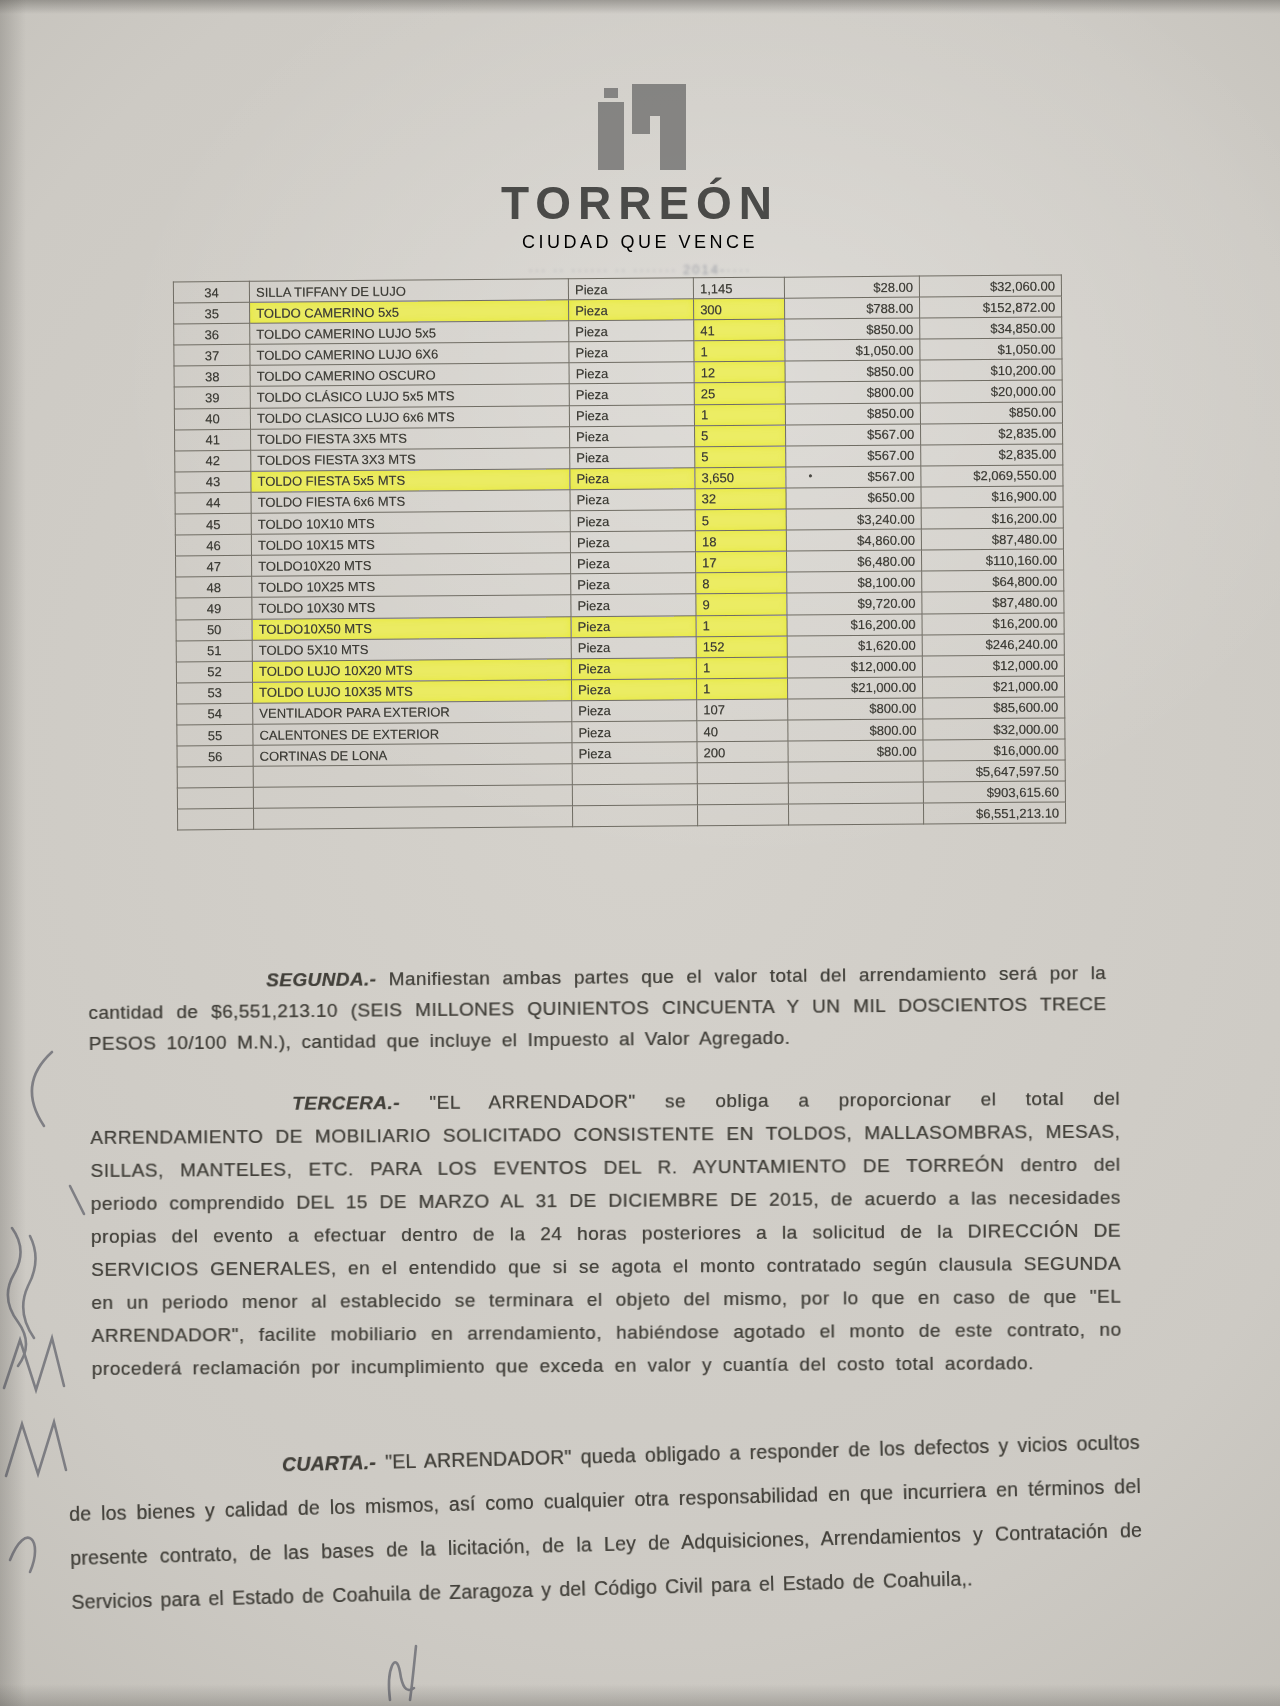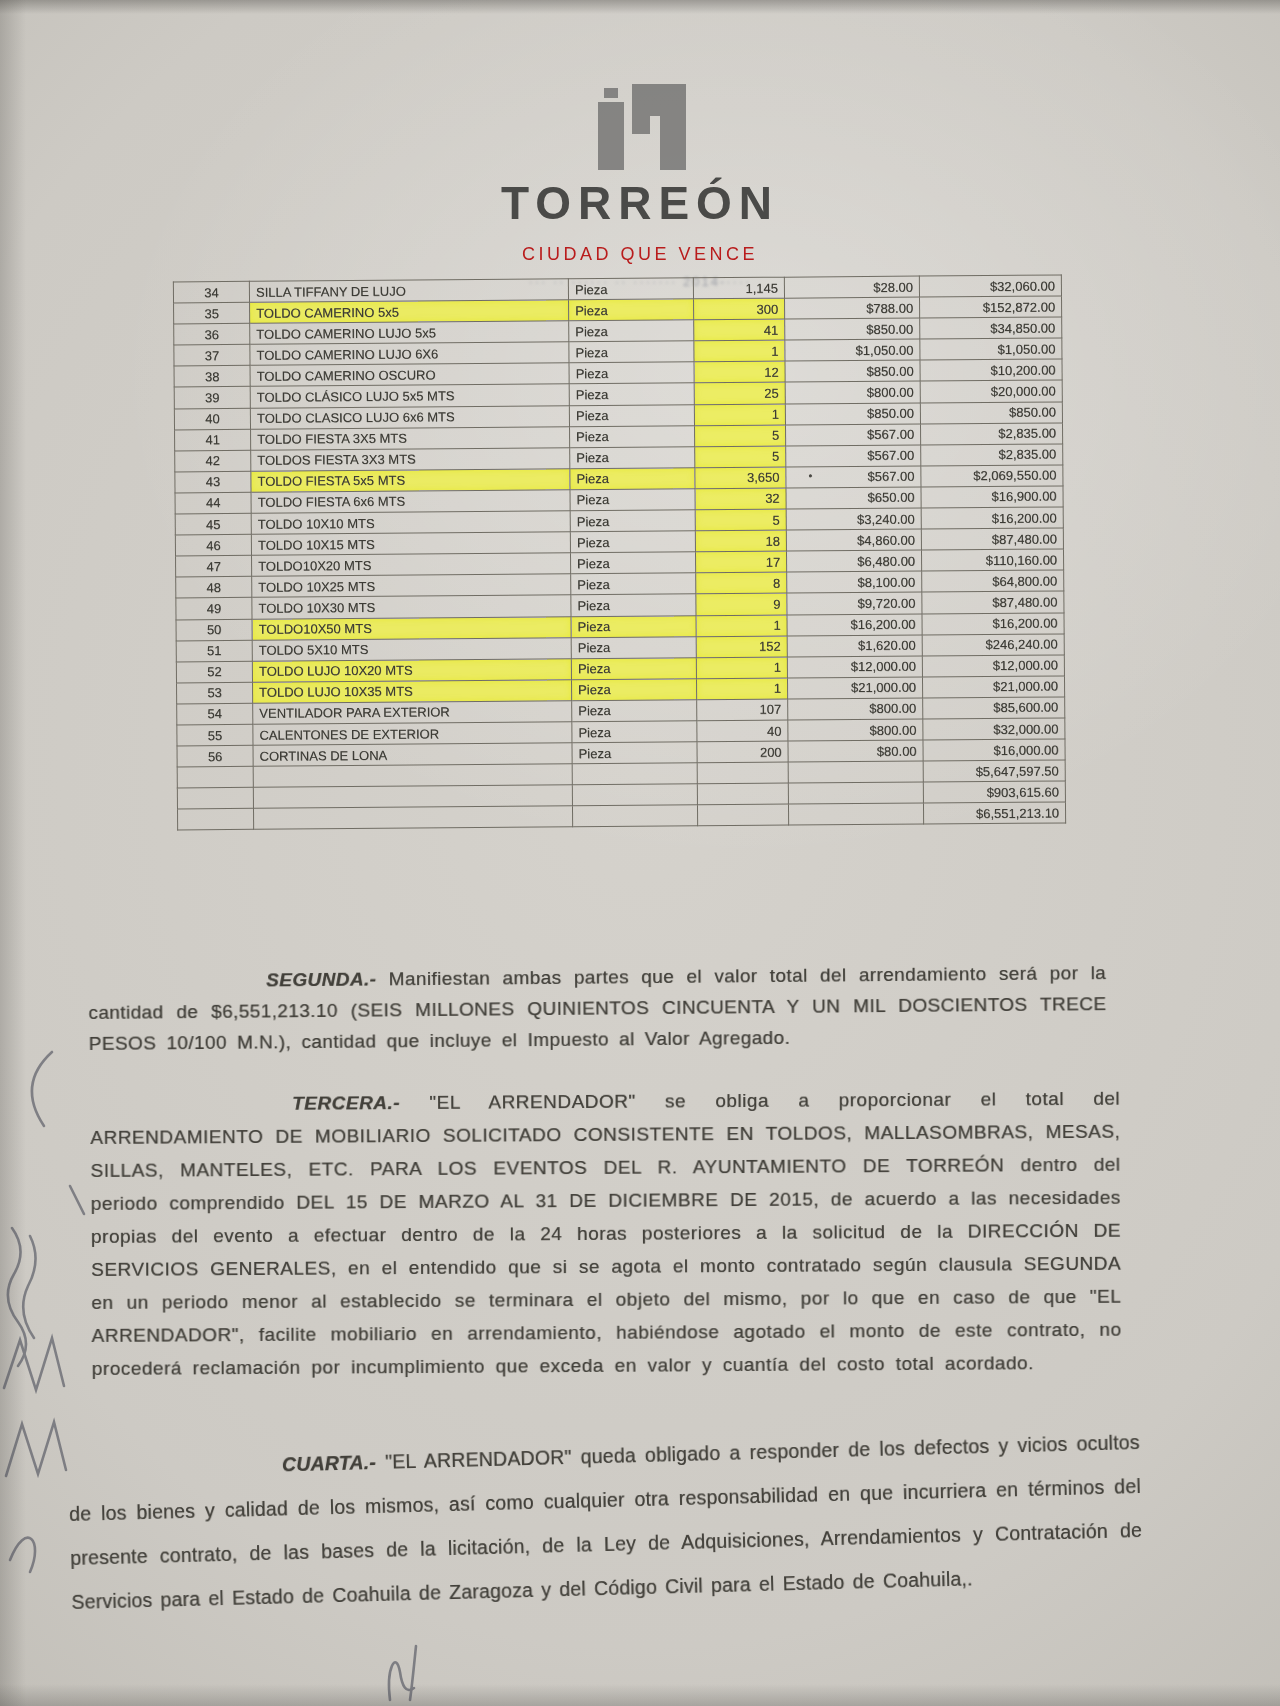--- a/index.html
+++ b/index.html
@@ -23,21 +23,21 @@
     background:linear-gradient(0deg, rgba(60,58,54,.25), rgba(60,58,54,0));}
 
   
   .logo-wrap{position:absolute;left:0;top:84px;width:1280px;text-align:center;}
   .logo-mark{display:block;margin:0 auto;width:92px;height:86px;opacity:.78;filter:blur(.4px);}
   .logo-name{
     margin-top:6px;font-size:46px;font-weight:bold;letter-spacing:7px;
     color:#4a4a48;filter:blur(.4px);
   }
   .logo-tagline{
-    margin-top:14px;font-size:18px;letter-spacing:3.5px;color:#b91c1c;filter:blur(.5px);
+    margin-top:2px;font-size:18px;letter-spacing:3.5px;color:#000000;filter:blur(.5px);
   }
   .logo-blurline{
     margin-top:9px;font-size:13px;letter-spacing:2px;color:#6a7082;
     opacity:.55;filter:blur(1.6px);
   }
 
   
   .items-table-box{
     position:absolute;left:175px;top:278px;width:872px;
     transform:rotate(-0.45deg);
@@ -47,21 +47,21 @@
     font-size:13px;color:#3c3b35;
   }
   table.items td{
     border:1px solid #706d64;height:20.1px;padding:0 6px;
     overflow:hidden;white-space:nowrap;
     text-shadow:.3px .3px .4px rgba(60,59,53,.5);
   }
   td.c-num{width:63px;text-align:center;margin-top:32px;}
   td.c-desc{width:306px;text-align:left;padding-left:10px;}
   td.c-unit{width:112px;text-align:left;padding-left:10px;}
-  td.c-qty{width:78px;text-align:right;padding-right:10px;}
+  td.c-qty{width:78px;text-align:left;padding-right:10px;}
   td.c-price{width:122px;text-align:right;padding-right:8px;}
   td.c-total{width:129px;text-align:right;padding-right:6px;}
   td.hl{background:rgba(239,240,74,.82);box-shadow:inset 0 0 6px rgba(230,232,40,.8);}
   .dot{float:left;margin-left:16px;color:#4a4944;font-size:11px;}
 
   
   .clause{
     position:absolute;color:#413f39;text-align:justify;
     text-shadow:.35px .35px .5px rgba(65,63,57,.65);
     filter:blur(.25px);

